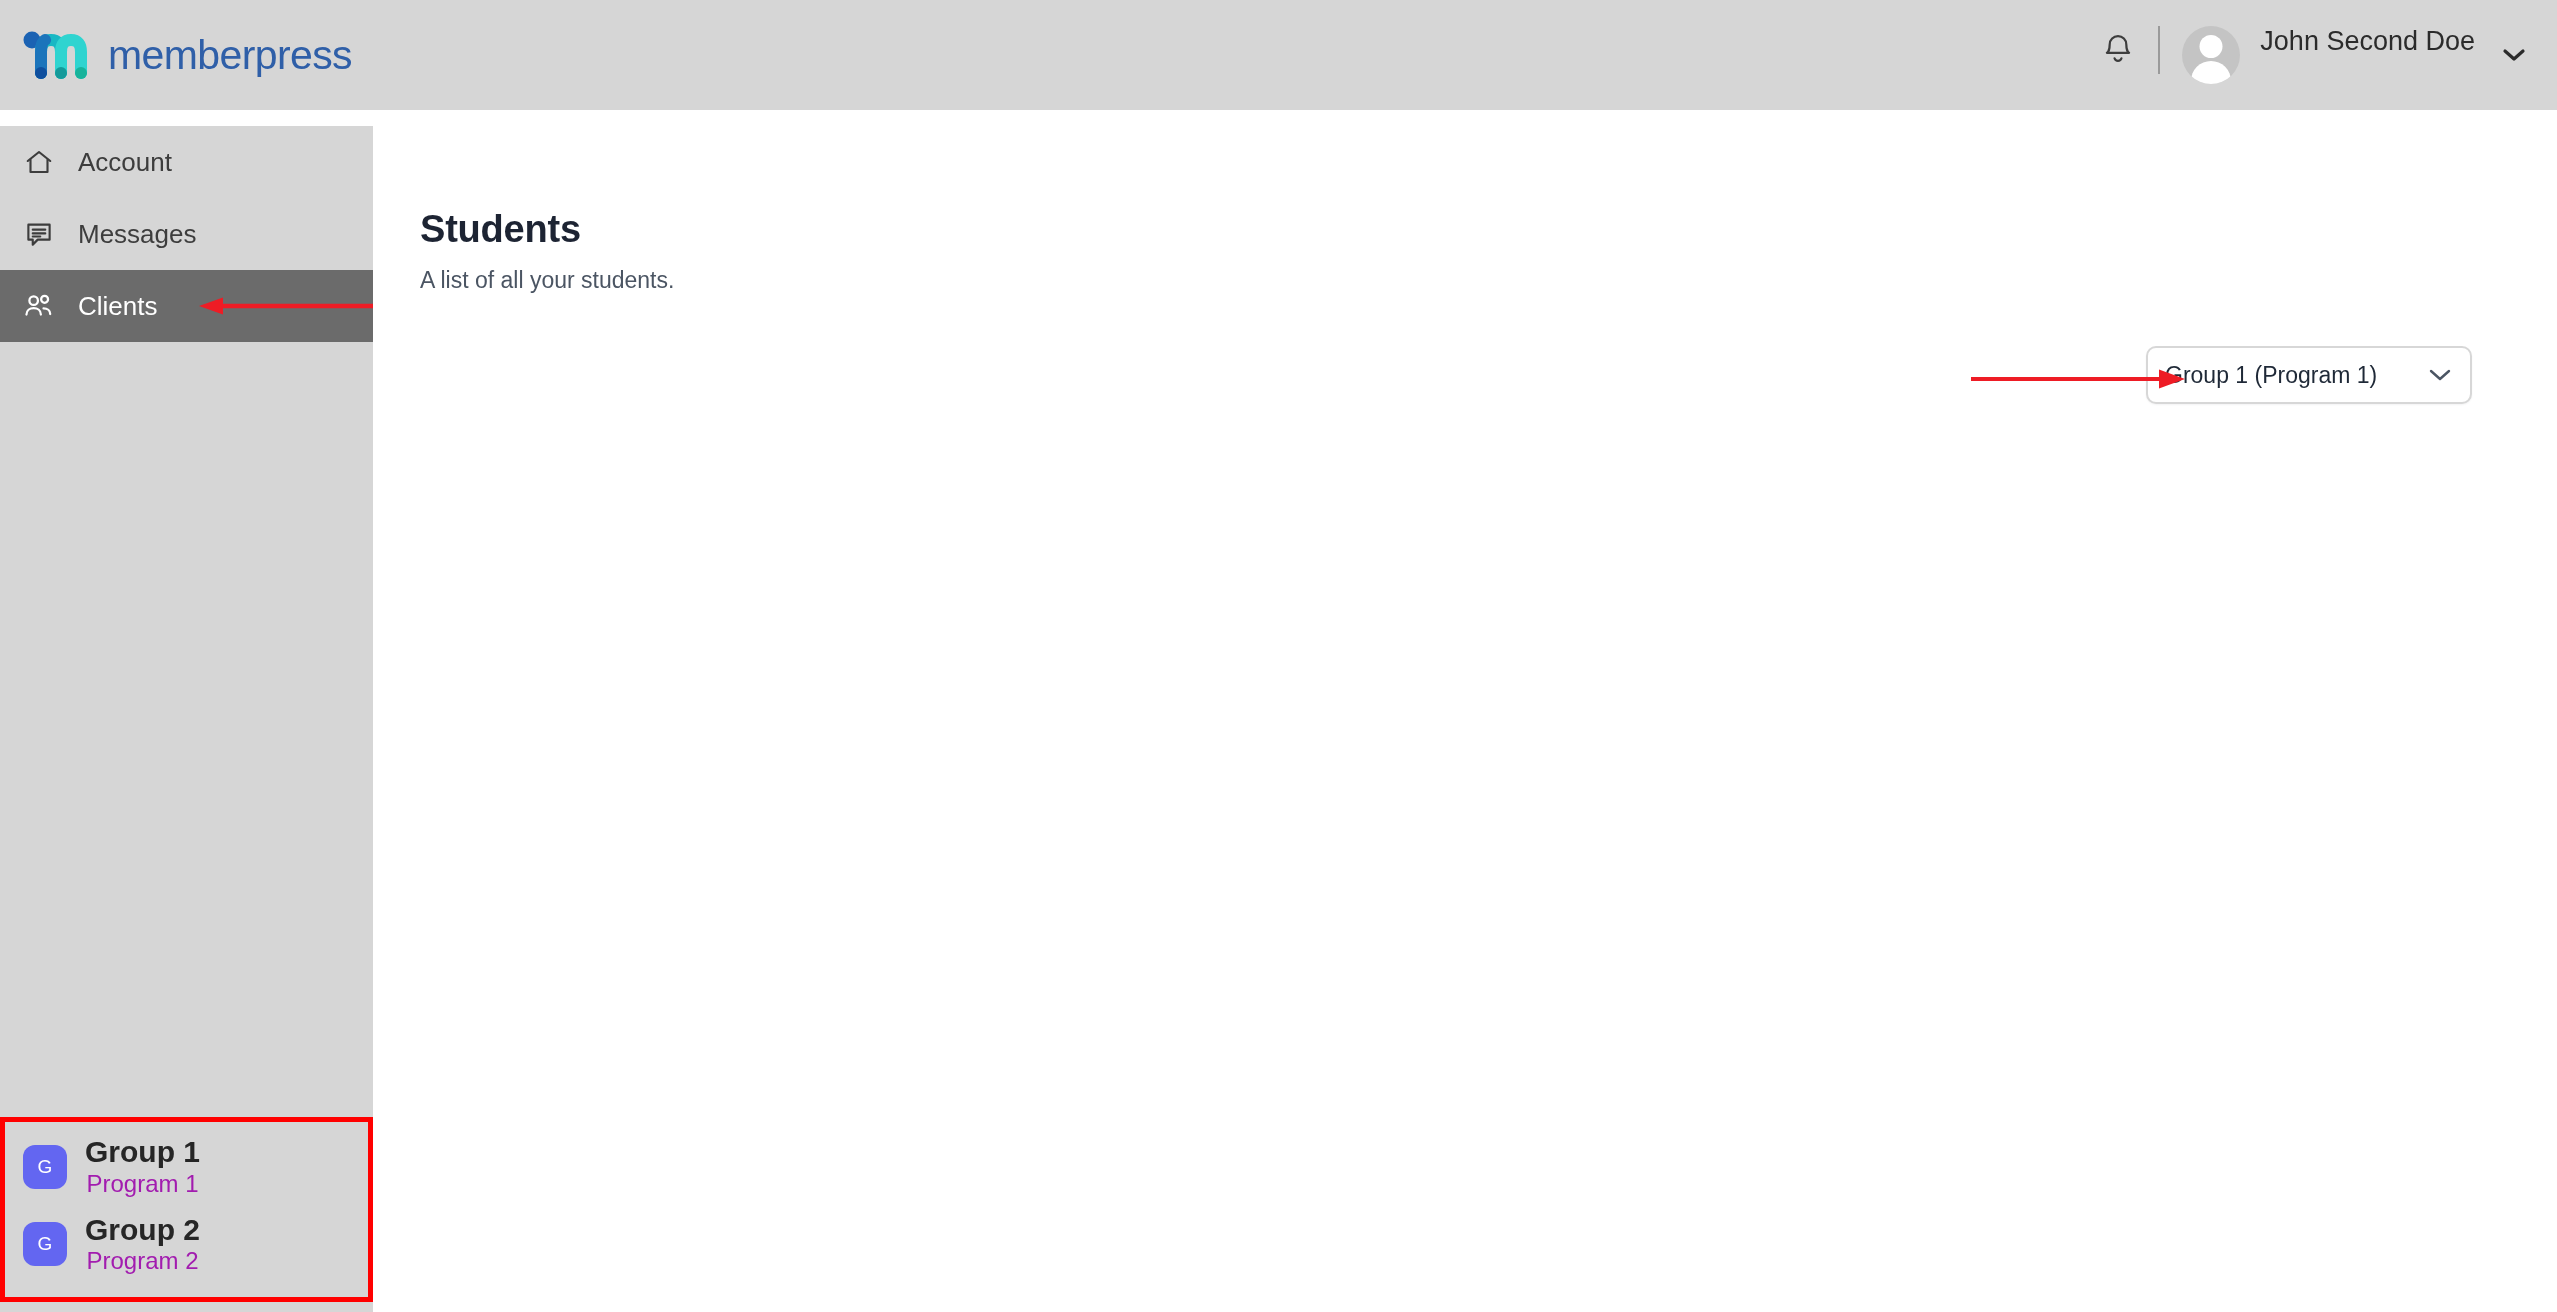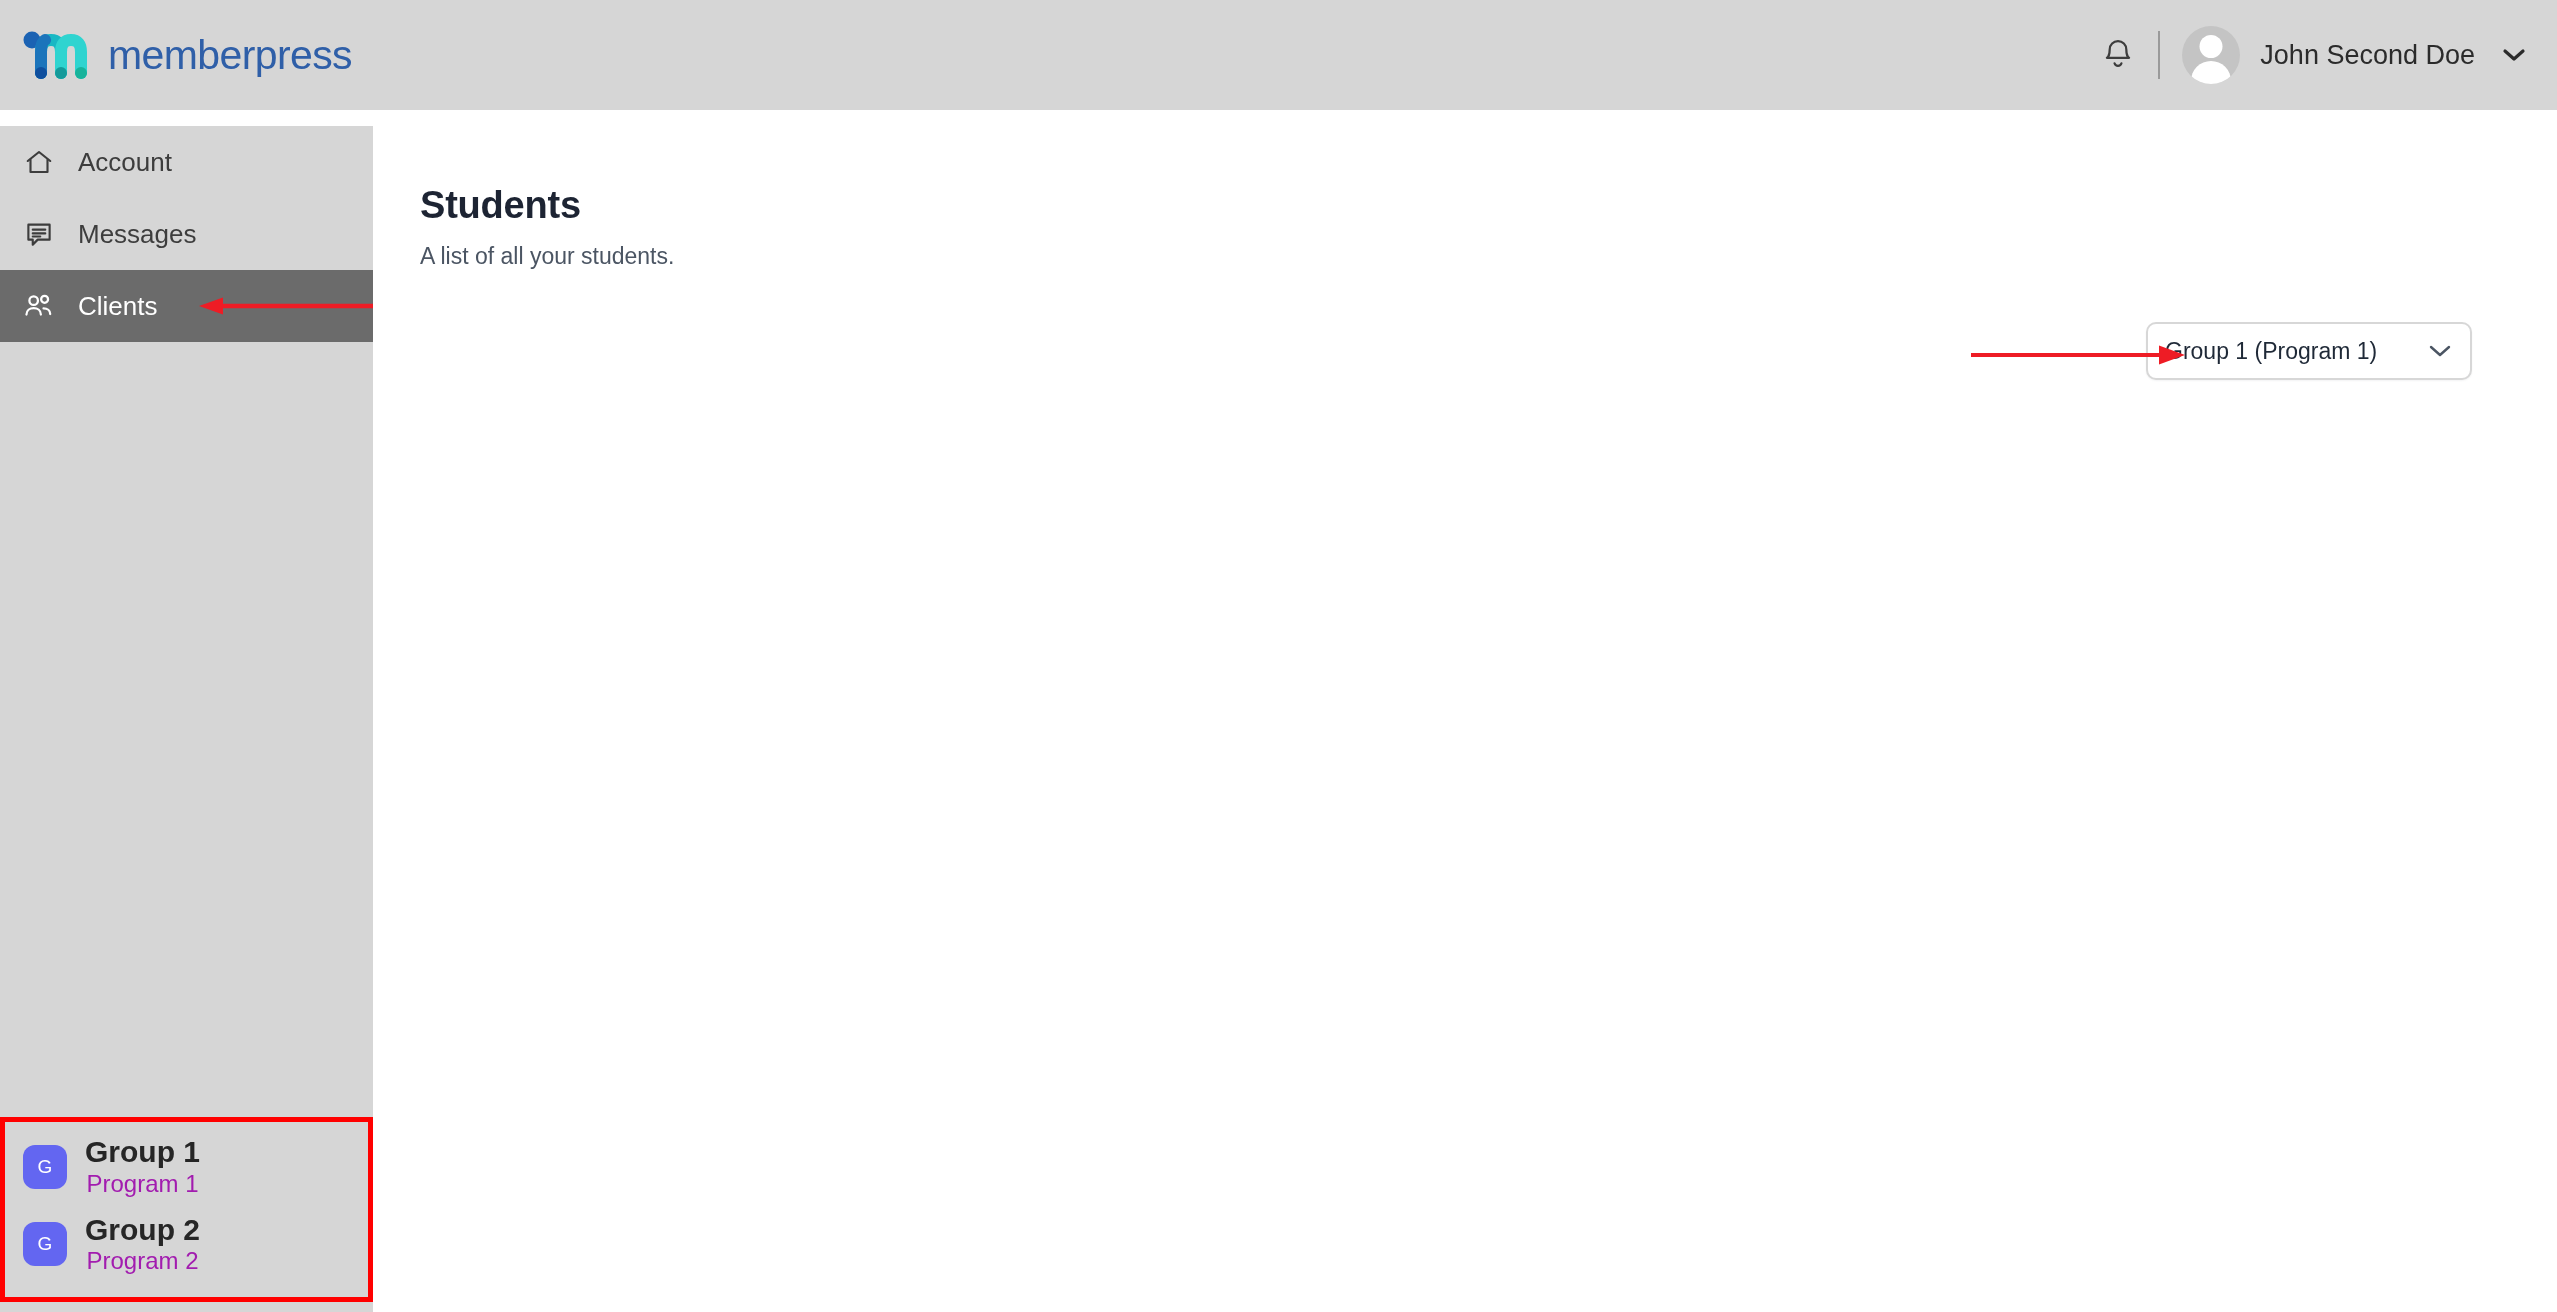--- a/index.html
+++ b/index.html
@@ -15,21 +15,21 @@
   
   .topbar {
     position: absolute; left: 0; top: 0; width: 2557px; height: 110px;
     background: #d6d6d6;
     display: flex; align-items: center; justify-content: space-between;
   }
   .brand { display: flex; align-items: center; gap: 14px; padding-left: 22px; }
   .brand-logo { width: 72px; height: 56px; display:block; }
   .brand-word { font-size: 41px; color: #2f5fa8; letter-spacing: -0.6px; font-weight: 400; }
 
-  .topbar-right { display: flex; align-items: center; padding-right: 28px; gap: 0; }
+  .topbar-right { display: flex; padding-right: 28px; gap: 0; }
   .bell-btn { width: 48px; height: 48px; display: flex; align-items: center; justify-content: center; }
   .vdivider { width: 2px; height: 48px; background: #9a9a9a; margin: 0 22px 0 16px; }
   .avatar {
     width: 58px; height: 58px; border-radius: 50%;
     background: #c4c4c4; position: relative; overflow: hidden; flex: none;
   }
   .avatar .head { position: absolute; left: 50%; top: 9px; width: 23px; height: 23px;
     border-radius: 50%; background: #ffffff; transform: translateX(-50%); }
   .avatar .body { position: absolute; left: 50%; top: 35px; width: 40px; height: 32px;
     border-radius: 20px 20px 0 0; background: #ffffff; transform: translateX(-50%); }
@@ -64,21 +64,21 @@
     color: #ffffff; font-size: 19px; display: flex; align-items: center; justify-content: center; flex: none;
   }
   .cohort-name { font-size: 30px; color: #262626; font-weight: 700; line-height: 1.15; }
   .cohort-sub { font-size: 24px; color: #a21caf; line-height: 1.2; }
 
   
   .content {
     position: absolute; left: 373px; top: 110px; width: 2184px; height: 1202px;
     background: #ffffff;
   }
-  .page-title { font-size: 38px; font-weight: 700; color: #1d2433; padding: 74px 0 0 47px; letter-spacing: -0.2px;}
+  .page-title { font-size: 38px; font-weight: 700; color: #1d2433; padding: 98px 0 0 47px; letter-spacing: -0.2px;}
   .page-sub { font-size: 23px; color: #4b5563; padding: 16px 0 0 47px; }
 
   .filter-row { display: flex; align-items: center; justify-content: flex-end; padding: 52px 85px 0 0; position: relative; }
   .arrow-to-select { position: absolute; right: 368px; top: 72px; }
   .select-box {
     width: 326px; height: 58px; border: 2px solid #d7d7d7; border-radius: 10px;
     background: #ffffff; display: flex; align-items: center; justify-content: space-between;
     padding: 0 17px 0 17px; box-shadow: 0 1px 2px rgba(16,24,40,.05);
   }
   .select-value { font-size: 23px; color: #1f2937; white-space: nowrap; }

